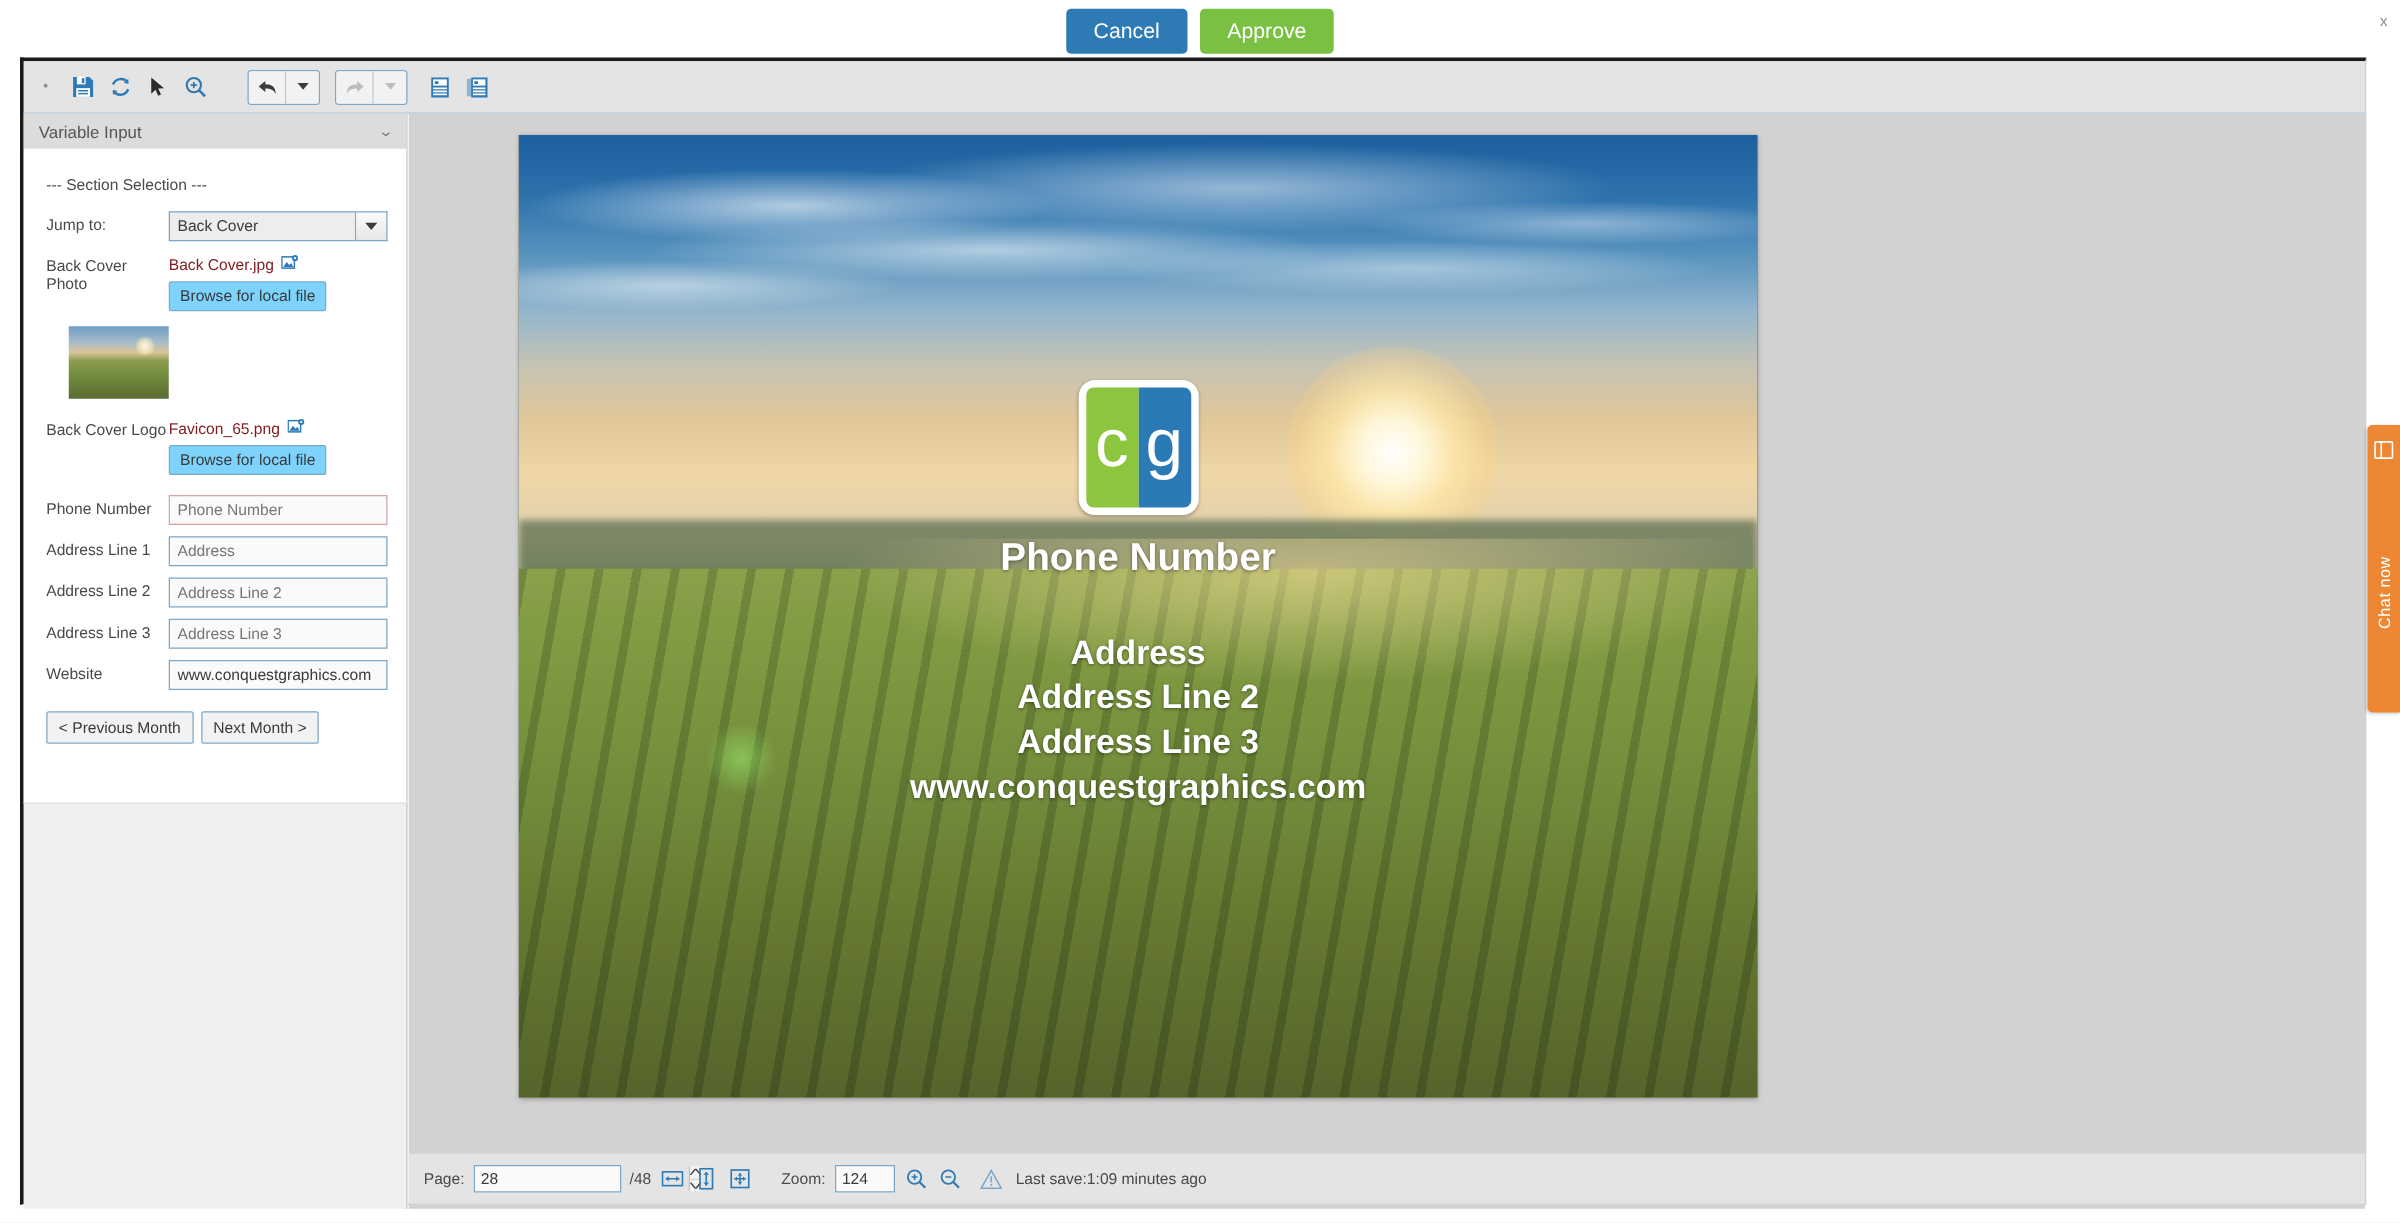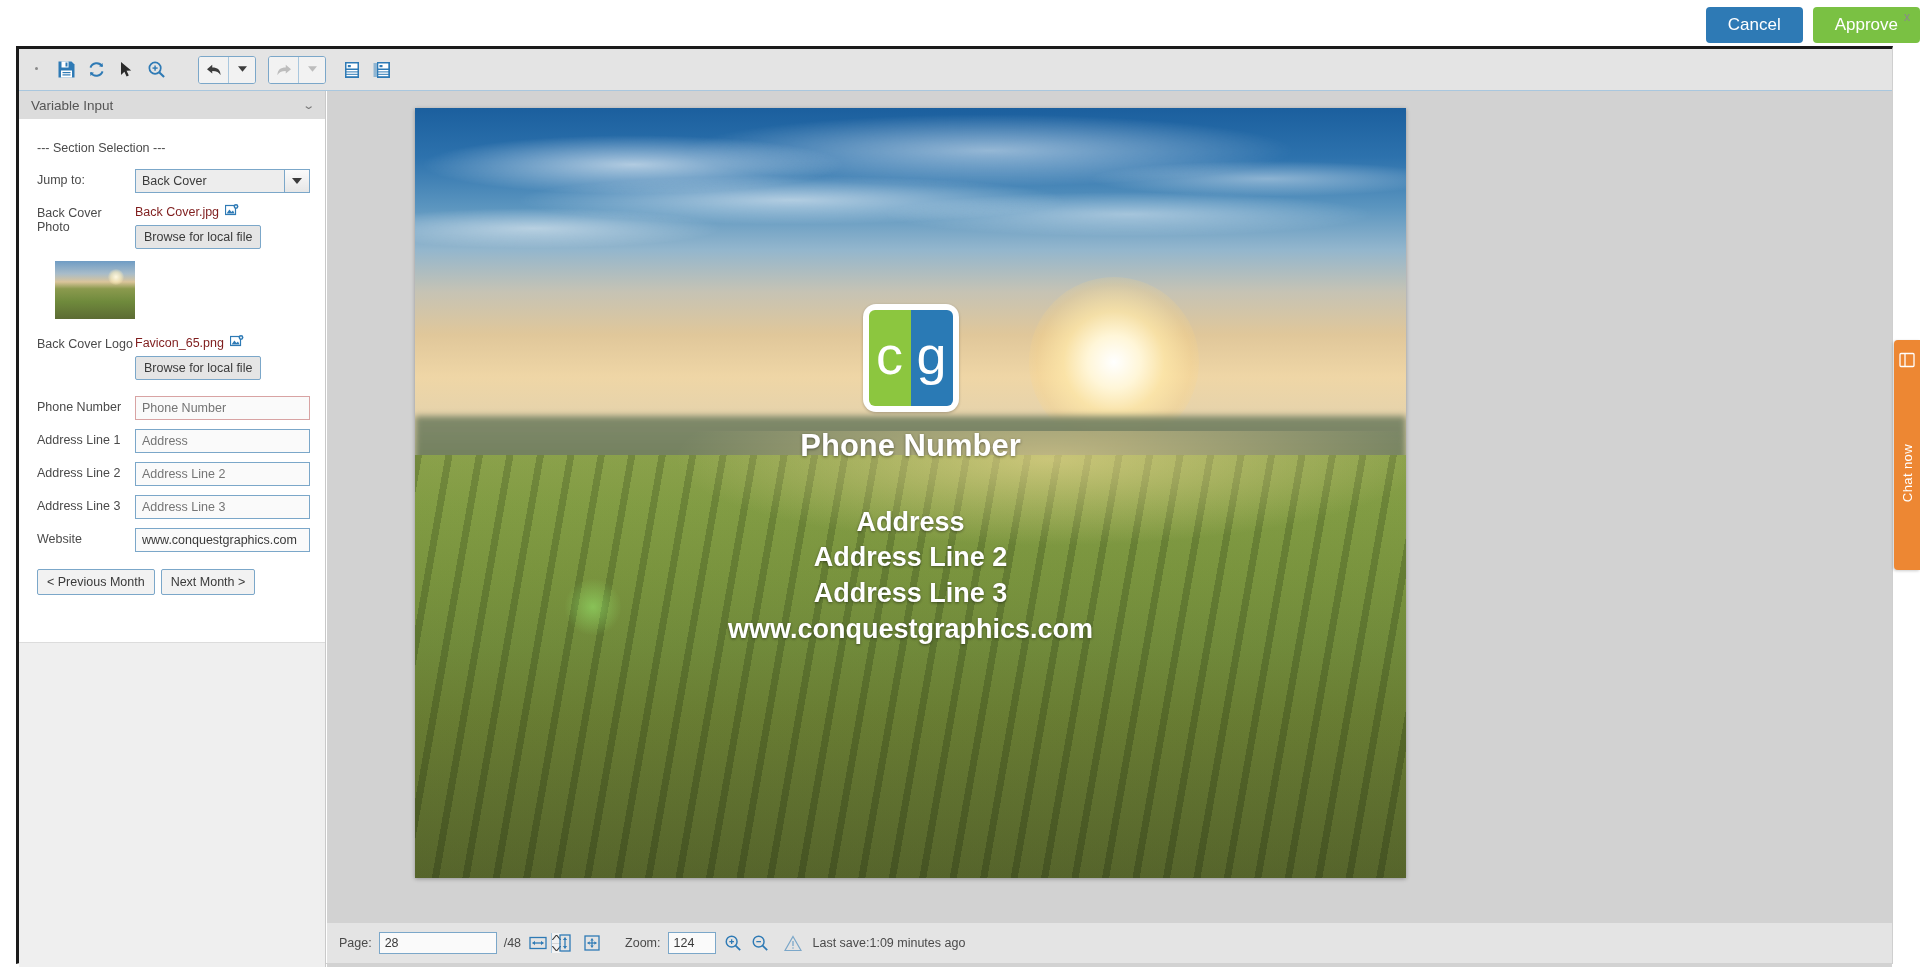--- a/index.html
+++ b/index.html
@@ -13,21 +13,21 @@
   }
 
   
   .approval-bar {
     position: absolute;
     left: 0; top: 0;
     width: 1920px; height: 50px;
     background: #ffffff;
     display: flex;
     align-items: center;
-    justify-content: flex-end;
+    justify-content: center;
     gap: 10px;
   }
   .btn-cancel, .btn-approve {
     border: none;
     border-radius: 4px;
     color: #ffffff;
     font-size: 17px;
     font-family: "Liberation Sans", sans-serif;
     padding: 9px 22px;
     cursor: pointer;
@@ -180,21 +180,21 @@
     font-size: 12.5px;
     color: #7f1d1d;
     display: flex;
     align-items: center;
     gap: 6px;
     margin-bottom: 6px;
     padding-top: 2px;
   }
   .btn-browse {
     border: 1px solid #7ba7c9;
-    background: #e5e5e5;
+    background: #7dd3fc;
     font-size: 12.5px;
     color: #3a3a3a;
     padding: 4px 8px;
     cursor: pointer;
     border-radius: 2px;
     font-family: "Liberation Sans", sans-serif;
   }
   .thumb {
     width: 80px; height: 58px;
     margin: 12px 0 6px 36px;

